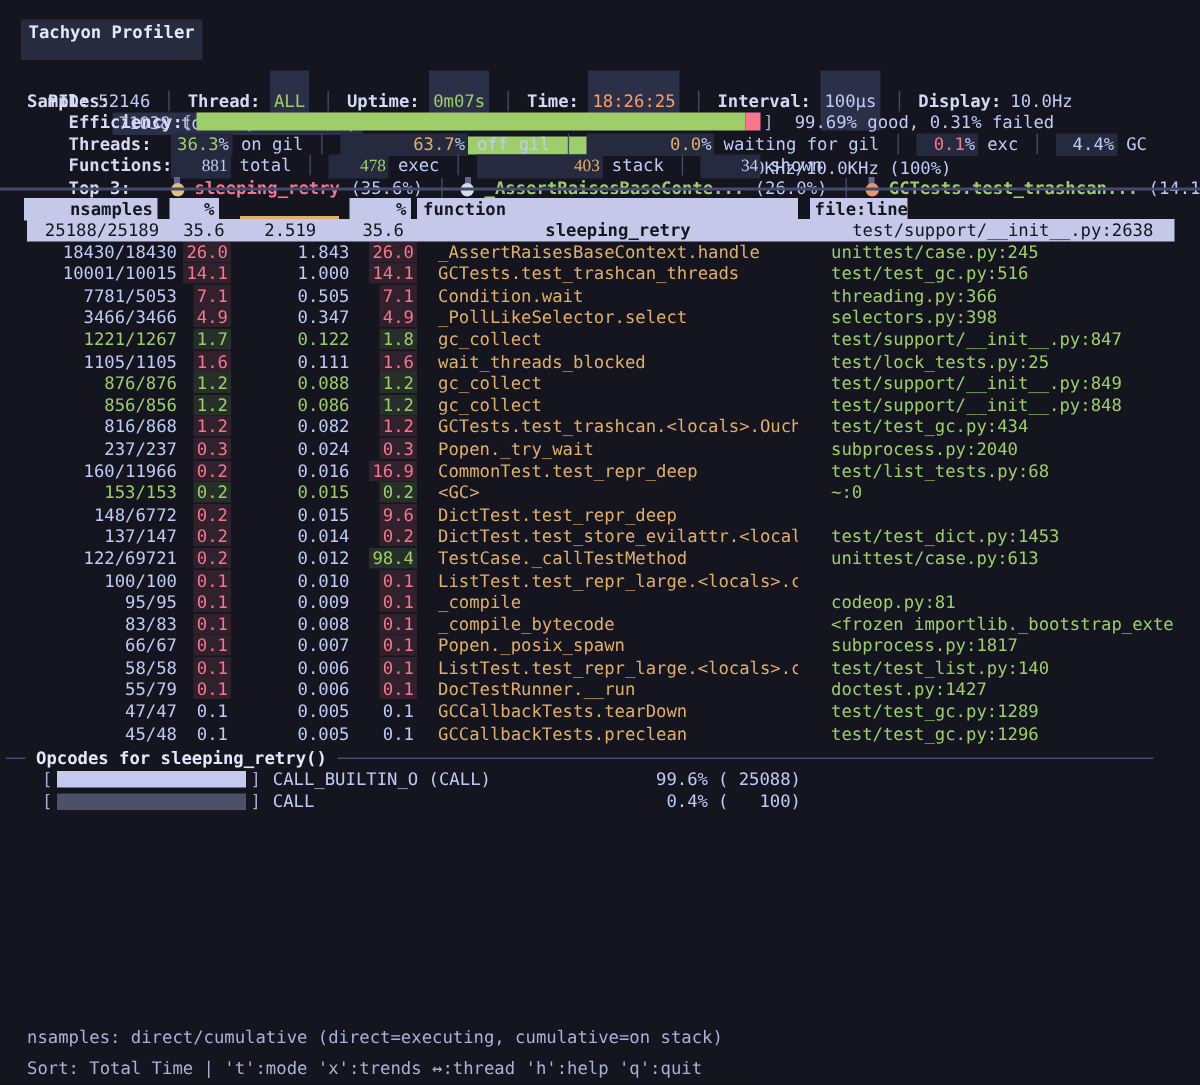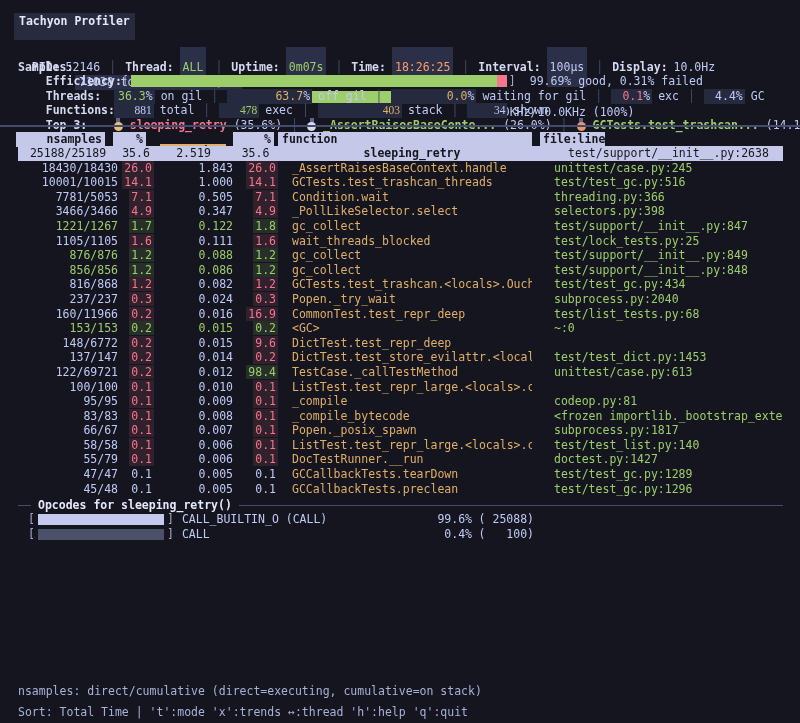--- a/index.html
+++ b/index.html
@@ -76,21 +76,21 @@
   .c-tot{width:79px;text-align:right;flex:none;}
   .c-cum{width:45px;text-align:right;flex:none;}
   .c-fn{margin-left:14px;width:240px;flex:none;overflow:hidden;color:#e0af68;}
   .c-file{margin-left:22px;flex:1;overflow:hidden;color:#9ece6a;}
   .pbx{font-style:normal;padding:0 2px;}
   .pbx.red{background:rgba(247,118,142,0.13);color:#f7768e;}
   .pbx.green{background:rgba(158,206,106,0.14);color:#9ece6a;}
   .pbx.fg{color:#c0caf5;}
 
   
-  .op-sep{position:absolute;top:497.5px;left:18px;width:765px;height:15px;display:flex;align-items:center;text-align:center;}
+  .op-sep{position:absolute;top:497.5px;left:4px;width:765px;height:15px;display:flex;align-items:center;text-align:center;}
   .op-sep .dash{border-top:1.5px solid #454b6d;height:0;}
   .op-sep .dash.short{width:13px;}
   .op-sep .dash.long{flex:1;}
   .op-title{font-weight:bold;color:#e4e8fb;margin:0 7px;white-space:pre;}
   .op-bars{position:absolute;top:512px;left:28px;width:755px;}
   .op-row{position:relative;height:14.8px;line-height:14.8px;display:flex;align-items:center;white-space:pre;}
   .ob{display:inline-block;width:126px;height:11px;margin:0 3px;}
   .ob.full{background:#c6c9ef;}
   .ob.empty{background:#4c5068;}
   .op-name{margin-left:8px;}

